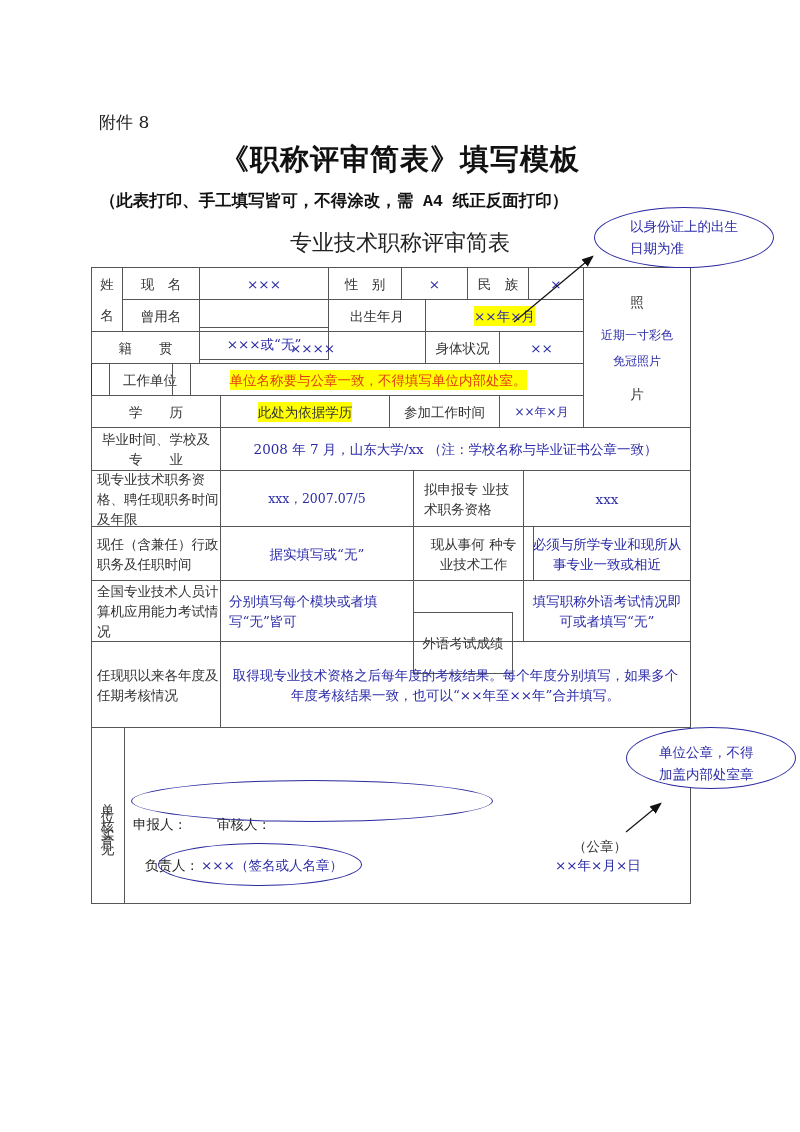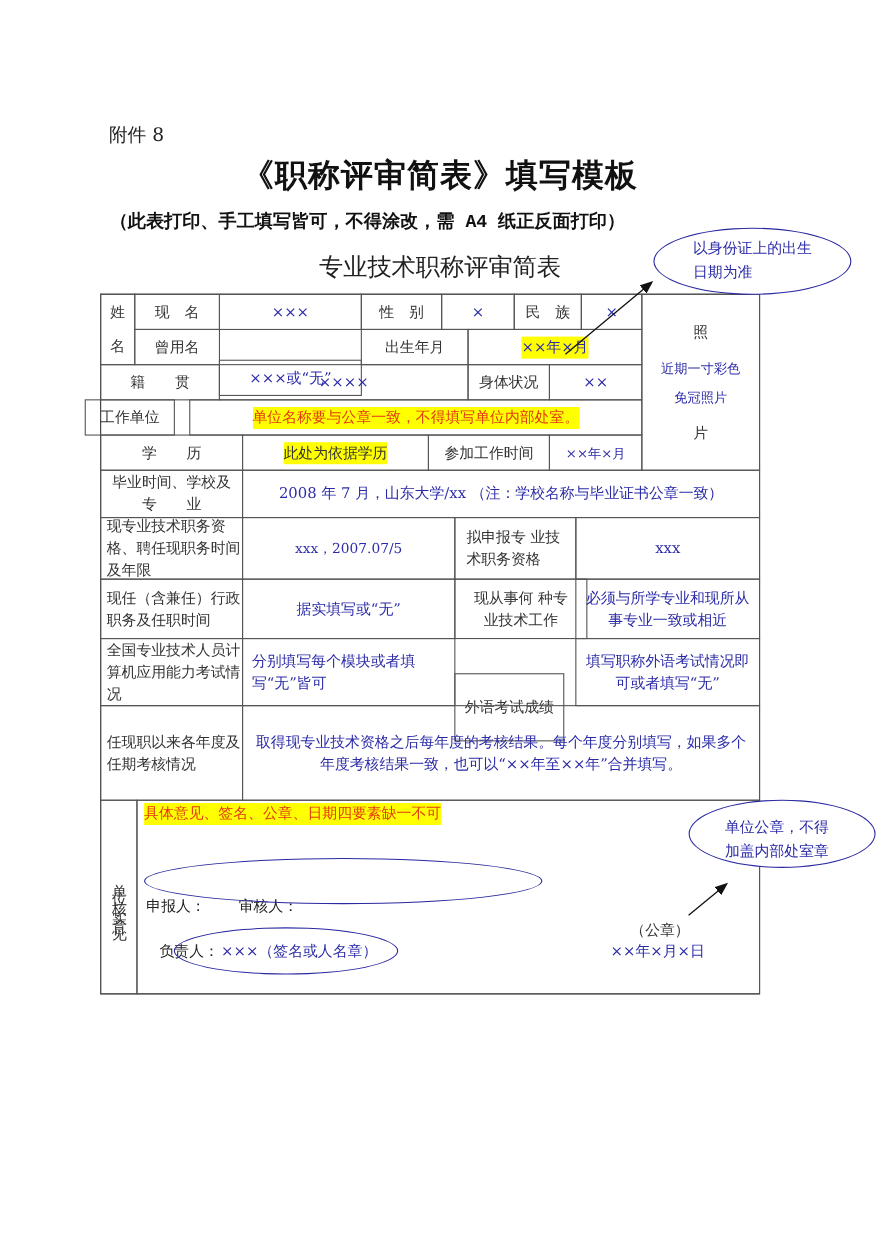--- a/index.html
+++ b/index.html
@@ -57,21 +57,21 @@
   <div class="blue" style="font-size:12px;line-height:26px;">近期一寸彩色</div>
   <div class="blue" style="font-size:12px;line-height:26px;">免冠照片</div>
   <div style="margin-top:10px;">片</div>
 </div>
 
 <div class="cell" style="left:91px;top:331px;width:109px;height:33px;">籍　　贯</div>
 <div class="cell blue" style="left:199px;top:331px;width:227px;height:33px;">××××</div>
 <div class="cell" style="left:425px;top:331px;width:75px;height:33px;">身体状况</div>
 <div class="cell blue" style="left:499px;top:331px;width:85px;height:33px;">××</div>
 
-<div class="cell" style="left:77px;top:363px;width:82px;height:33px;">工作单位</div>
+<div class="cell" style="left:109px;top:363px;width:82px;height:33px;">工作单位</div>
 <div class="cell red" style="left:172px;top:363px;width:412px;height:33px;">
     <span class="hl">单位名称要与公章一致，不得填写单位内部处室。</span>
   </div>
 
 <div class="cell" style="left:91px;top:395px;width:130px;height:33px;">学　　历</div>
 <div class="cell" style="left:220px;top:395px;width:170px;height:33px;">
     <span class="hl">此处为依据学历</span>
   </div>
 <div class="cell" style="left:389px;top:395px;width:111px;height:33px;text-align:right;">参加工作时间</div>
 <div class="cell blue" style="left:499px;top:395px;width:85px;height:33px;font-size:12px;">××年×月</div>
@@ -94,21 +94,20 @@
 <div class="cell" style="left:413px;top:600px;width:100px;height:62px;margin-top:12px;">外语考试成绩</div>
 <div class="cell blue" style="left:523px;top:580px;width:168px;height:62px;padding:0 8px;">填写职称外语考试情况即可或者填写“无”</div>
 
 <div class="cell left" style="left:91px;top:641px;width:130px;height:87px;">任现职以来各年度及任期考核情况</div>
 <div class="cell blue" style="left:220px;top:641px;width:471px;height:87px;padding:0 6px;">取得现专业技术资格之后每年度的考核结果。每个年度分别填写，如果多个年度考核结果一致，也可以“××年至××年”合并填写。</div>
 
 <div class="cell" style="left:91px;top:727px;width:34px;height:177px;">
   <span class="vtext" style="line-height:20px;">单位核实意见</span>
 </div>
 <div class="cell" style="left:124px;top:727px;width:567px;height:177px;display:block;">
-  <div class="abs red hl" style="left:6px;top:2px;font-size:13.5px;line-height:20px;">具体意见、签名、公章、日期四要素缺一不可</div>
   <div class="abs" style="left:8px;top:86px;font-size:13.5px;color:#222;">申报人：</div>
   <div class="abs" style="left:92px;top:86px;font-size:13.5px;color:#222;">审核人：</div>
   <div class="abs" style="left:448px;top:108px;font-size:13.5px;color:#333;">（公章）</div>
   <div class="abs blue" style="left:430px;top:127px;font-size:13.5px;">××年×月×日</div>
   <div class="abs" style="left:20px;top:127px;font-size:13.5px;color:#222;">负责人：</div>
   <div class="abs blue" style="left:76px;top:127px;font-size:13.5px;">×××（签名或人名章）</div>
 </div>
 
 <div class="ellipse" style="left:594px;top:207px;width:180px;height:61px;background:#fff;"></div>
 <div class="note" style="left:630px;top:215px;">以身份证上的出生</div>

